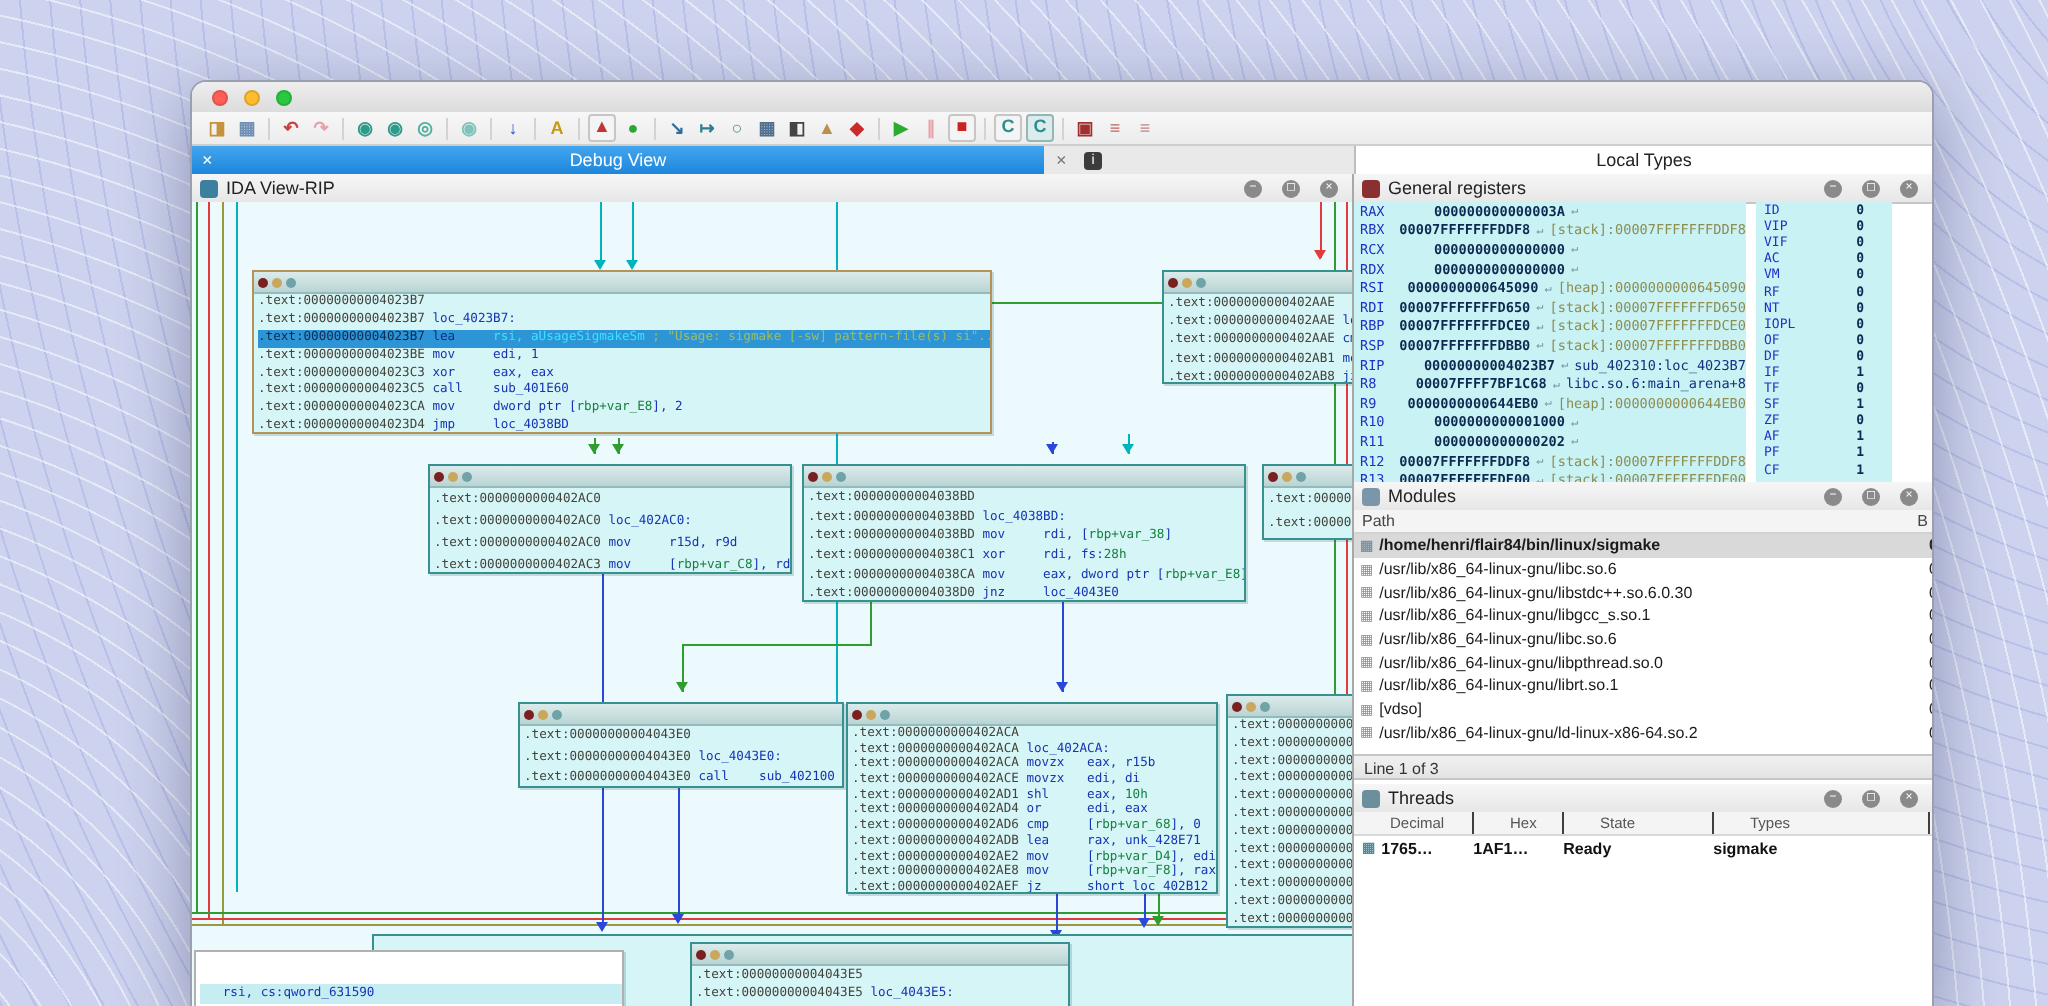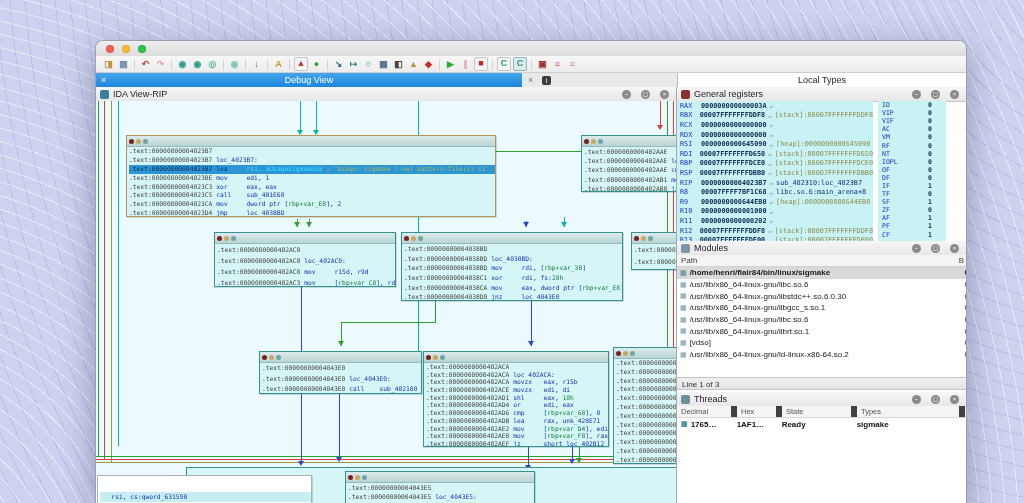--- a/index.html
+++ b/index.html
@@ -54,21 +54,21 @@
   .nd{width:5px;height:5px;border-radius:50%;}
   .nbody{font-family:"DejaVu Sans Mono",monospace;font-size:6.3px;white-space:pre;padding-left:2px;}
   .nl{overflow:hidden;}
   .nl .a{color:#44443c;} .nl .b{color:#1535b5;} .nl .g{color:#17803f;} .nl .c{color:#8aa23c;} .nl .hb{color:#1535b5;}
   .nl.hl{background:#2d95d5;}
   .nl.hl .a{color:#0d2b52;} .nl.hl .b{color:#0a2f91;} .nl.hl .hb{color:#39e2ff;} .nl.hl .c{color:#9fbd5e;}
   .nl.band{background:#c6eef2;}
   .regsbody{position:absolute;left:0;top:14px;width:196px;height:140px;background:#c9f2f4;overflow:hidden;
     font-family:"DejaVu Sans Mono",monospace;font-size:6.8px;white-space:pre;}
   .regrow{height:9.6px;display:flex;align-items:center;padding-left:3px;}
-  .rn{color:#1b32c8;width:21px;}
+  .rn{color:#1b32c8;width:37px;}
   .rv{color:#0e2a52;font-weight:bold;}
   .ri{color:#7a97a5;margin:0 3px;font-size:6px;}
   .rann.o{color:#8d8d52;} .rann.n{color:#14317f;}
   .regflags{position:absolute;left:201px;top:14px;width:62px;height:140px;background:#c9f2f4;
     font-family:"DejaVu Sans Mono",monospace;font-size:6.5px;overflow:hidden;}
   .frow{height:8.1px;display:flex;justify-content:space-between;padding:0 8px 0 4px;align-items:center;}
   .fn{color:#1b32c8;} .fv{color:#0e2a52;font-weight:bold;}
   .regfill{position:absolute;left:263px;top:14px;width:6px;height:140px;background:#c9f2f4;}
   .mcols{position:absolute;left:0;top:168px;width:289px;height:12px;background:#f4f4f4;border-bottom:1px solid #d2d2d2;
     font-size:8px;color:#444;line-height:12px;padding-left:4px;box-sizing:border-box;}
@@ -77,21 +77,21 @@
   .mrow{position:relative;height:11.7px;display:flex;align-items:center;padding-left:3px;color:#1a1a1a;overflow:hidden;}
   .mrow.sel{background:#d9d9d9;font-weight:bold;}
   .micon{color:#7a96a8;font-size:7px;margin-right:3px;}
   .mbase{position:absolute;right:-3px;color:#222;}
   .status{position:absolute;left:0;top:290px;width:289px;height:13px;background:linear-gradient(#f0f0f0,#e4e4e4);
     border-top:1px solid #c6c6c6;border-bottom:1px solid #c6c6c6;font-size:8px;color:#333;line-height:13px;padding-left:5px;box-sizing:border-box;}
   .m-hdr{position:absolute;left:0;top:154px;width:289px;}
   .t-hdr{position:absolute;left:0;top:305px;width:289px;}
   .tcols{position:absolute;left:0;top:319px;width:289px;height:11px;background:#f4f4f4;border-bottom:1px solid #d8d8d8;
     display:flex;font-size:7.5px;color:#555;line-height:11px;}
-  .tcols span{border-right:6px solid #404040;padding-left:4px;box-sizing:border-box;}
+  .tcols span{border-right:1px solid #404040;padding-left:18px;box-sizing:border-box;}
   .trow{position:absolute;left:0;top:330px;width:289px;height:14px;display:flex;align-items:center;
     font-size:8px;font-weight:bold;color:#111;}
   .trow .ticn{color:#4a8f9b;font-size:7px;margin:0 3px 0 4px;}
 </style>
 </head>
 <body>
 
 <div id="screen">
   <div class="waves"></div>
 
@@ -413,20 +413,25 @@
             <span class="mpath">/usr/lib/x86_64-linux-gnu/libgcc_s.so.1</span>
             <span class="mbase">0</span>
           </div>
           <div class="mrow">
             <span class="micon">▦</span>
             <span class="mpath">/usr/lib/x86_64-linux-gnu/libc.so.6</span>
             <span class="mbase">0</span>
           </div>
           <div class="mrow">
             <span class="micon">▦</span>
+            <span class="mpath">/usr/lib/x86_64-linux-gnu/libpthread.so.0</span>
+            <span class="mbase">0</span>
+          </div>
+          <div class="mrow">
+            <span class="micon">▦</span>
             <span class="mpath">/usr/lib/x86_64-linux-gnu/librt.so.1</span>
             <span class="mbase">0</span>
           </div>
           <div class="mrow">
             <span class="micon">▦</span>
             <span class="mpath">[vdso]</span>
             <span class="mbase">0</span>
           </div>
           <div class="mrow">
             <span class="micon">▦</span>

